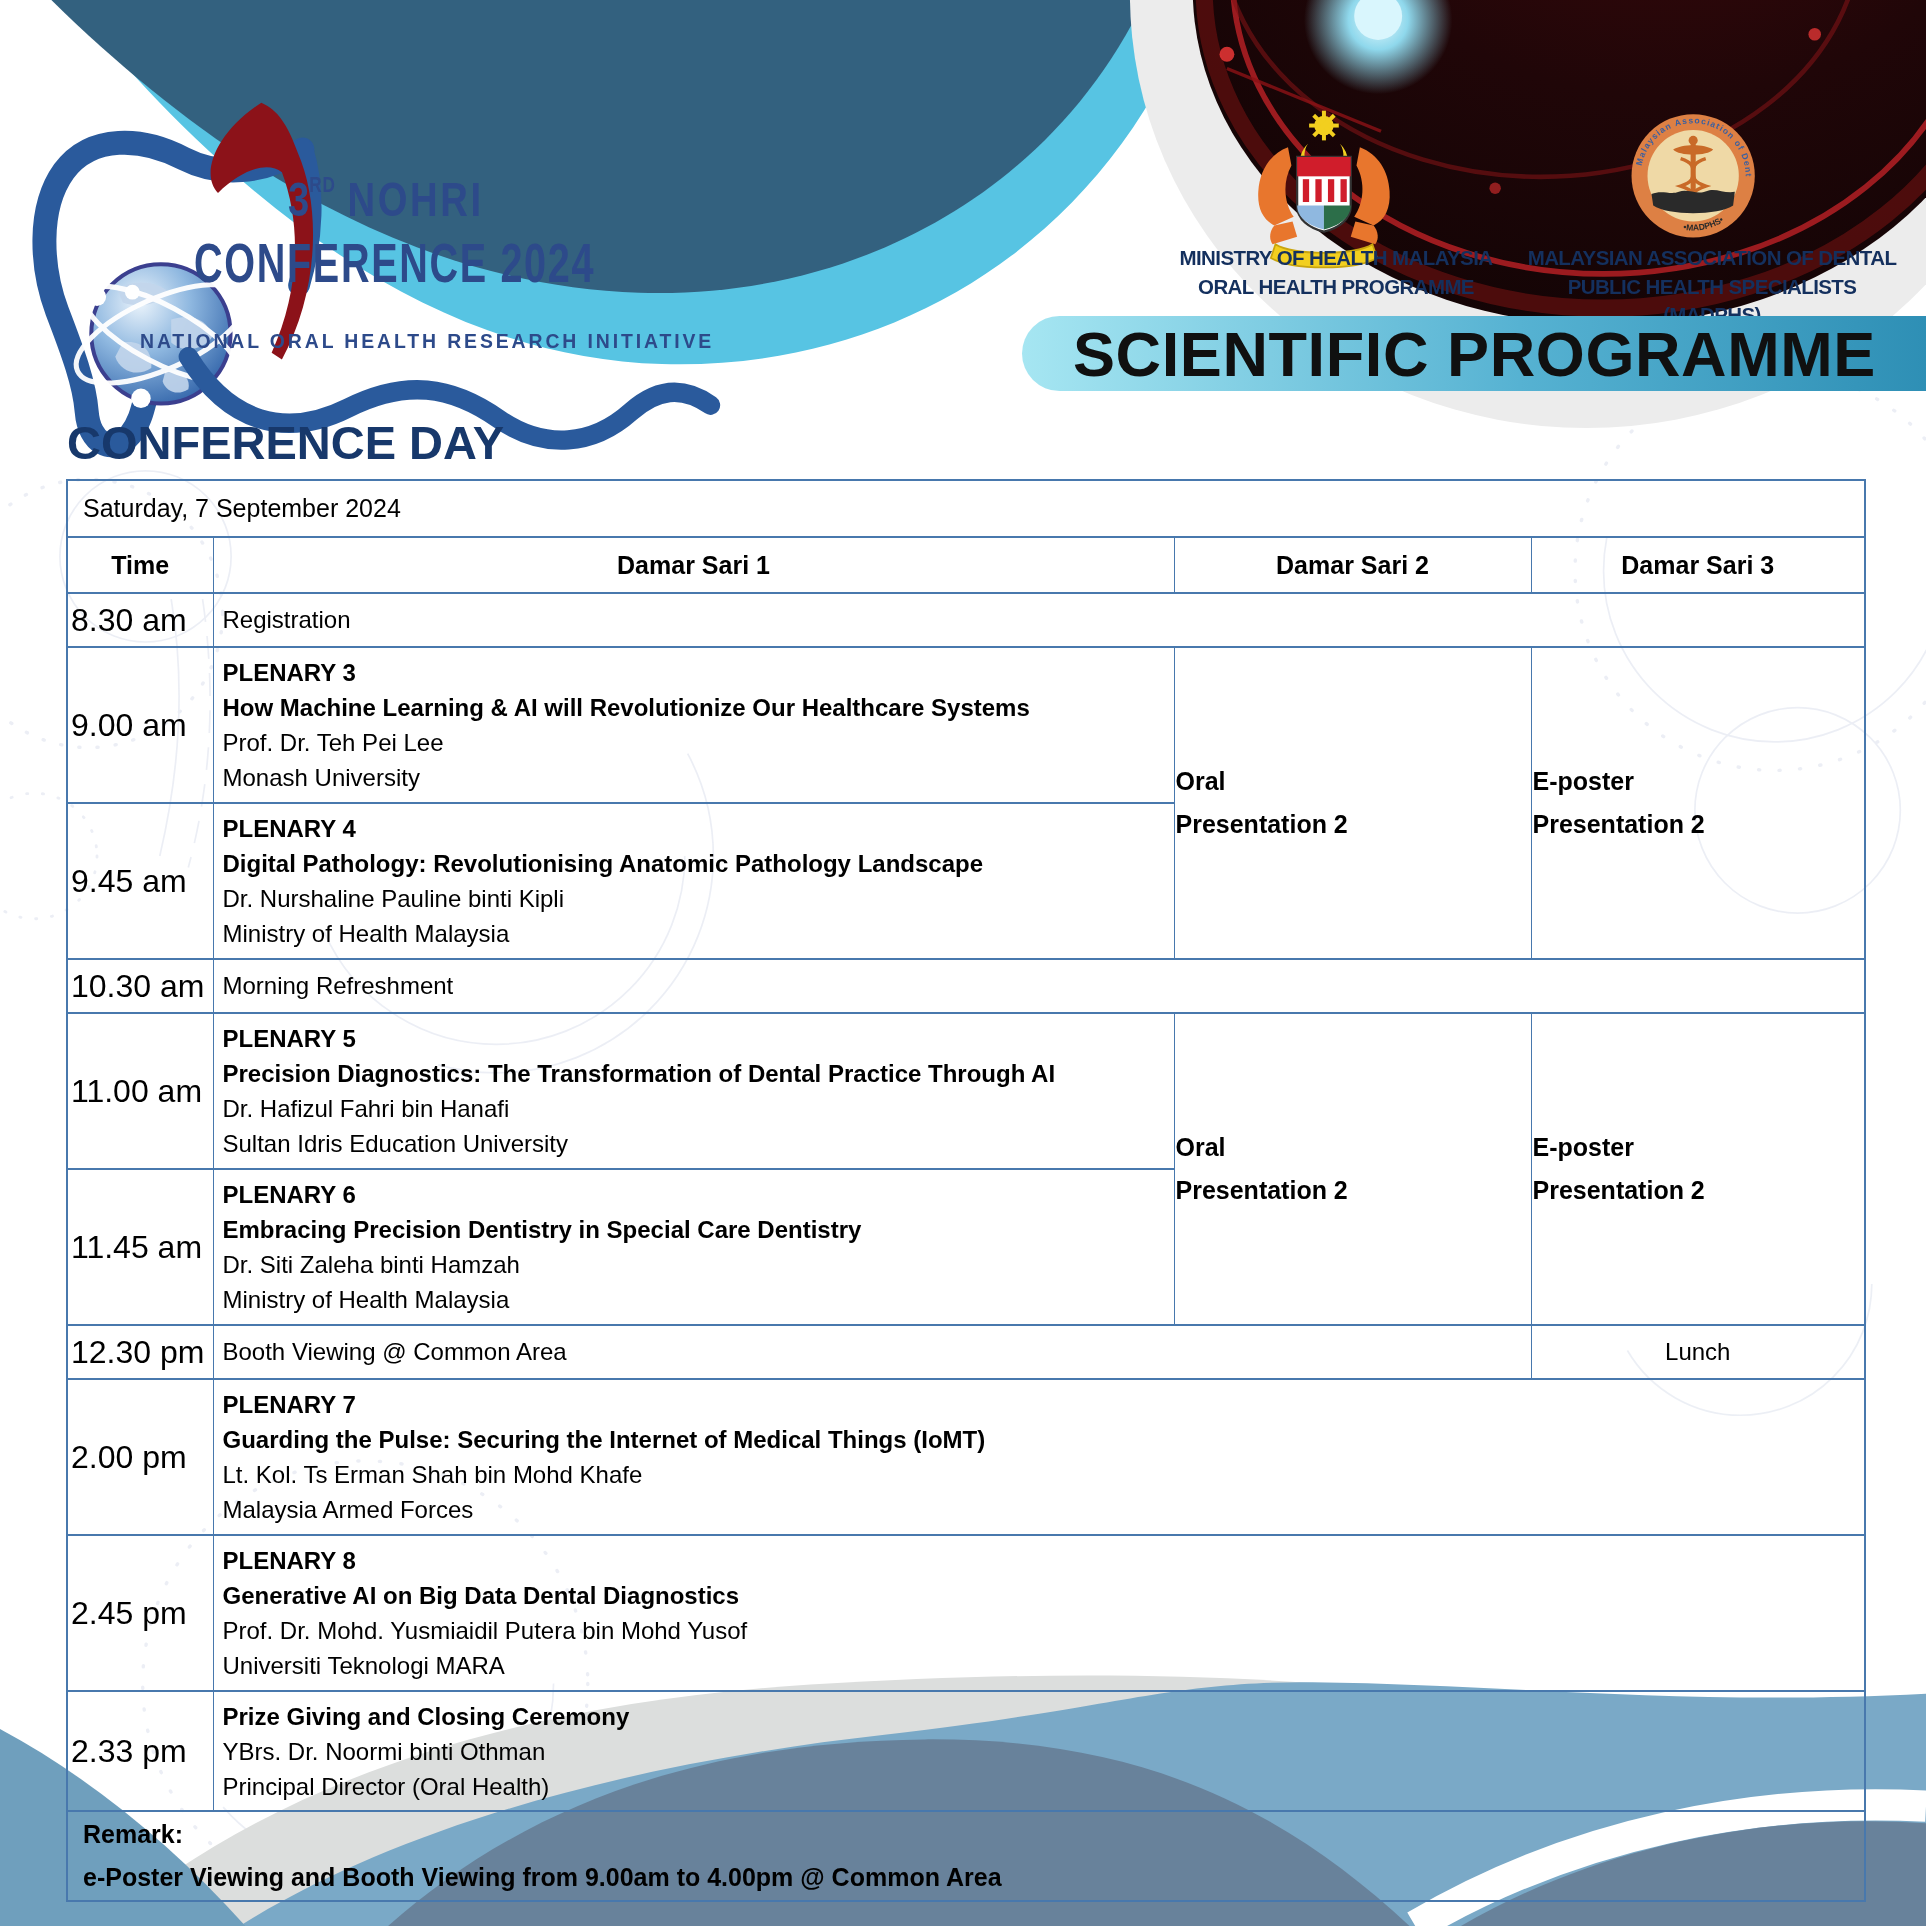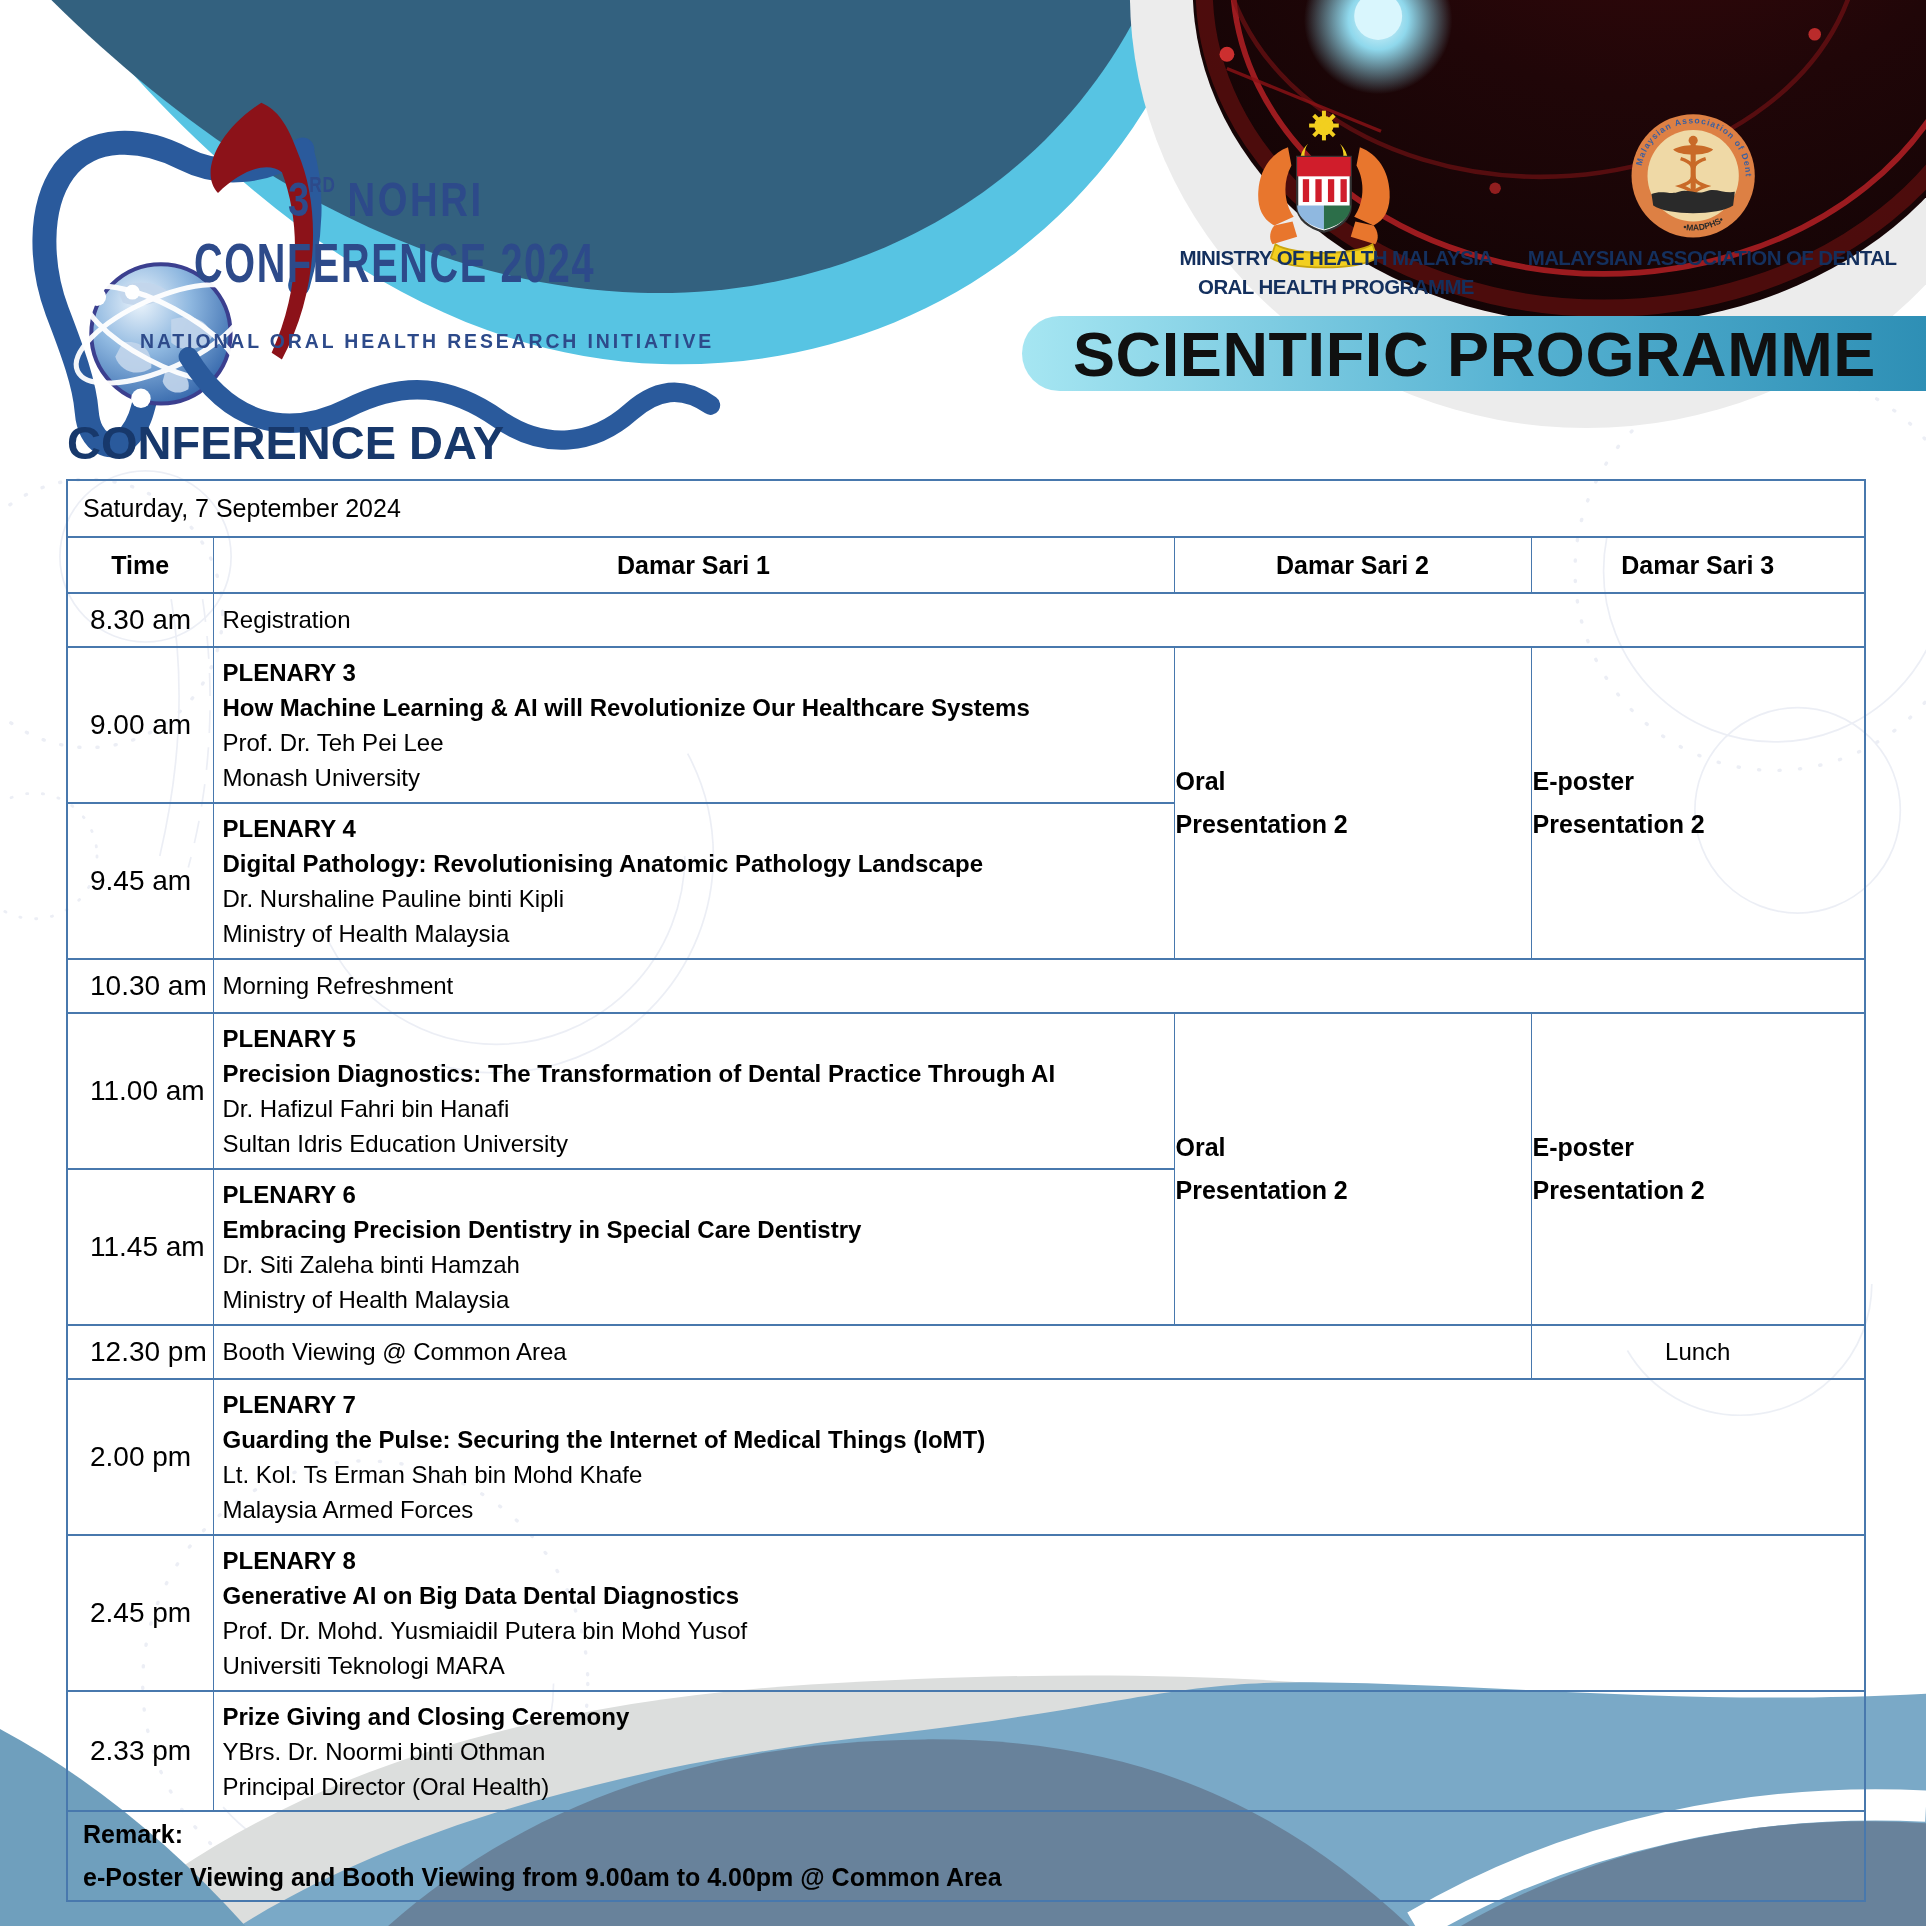--- a/index.html
+++ b/index.html
@@ -43,21 +43,21 @@
     border-collapse:collapse;table-layout:fixed;width:1798px;background:transparent}
   #programme td{border:1.7px solid #4878ad;border-top-width:2.9px;border-bottom-width:2.9px;
     vertical-align:middle;background:transparent;overflow:hidden}
   #programme{border:2.3px solid #4878ad}
 
   tr.rh-date{height:57px} tr.rh-head{height:56px} tr.rh-s{height:54px}
   tr.rh-p{height:156px} tr.rh-pg{height:120px} tr.rh-rem{height:86px}
 
   td.date-cell{font-weight:400;font-size:25px;padding-left:15px}
   td.head{font-weight:700;font-size:25px;text-align:center}
-  td.time{font-size:28px;padding-left:22px}
+  td.time{font-size:32px;padding-left:3px}
   td.event{font-size:24px;padding-left:9px}
   td.plenary{padding:4.6px 9px}
   td.plenary div{font-size:24px;line-height:35px}
   td.plenary .sess,td.plenary .ptitle{font-weight:700}
   td.side{font-weight:700;font-size:25px;text-align:left;white-space:pre-line;line-height:1.72}
   td.lunch{font-size:24px;text-align:center}
   td.remark-cell{padding-left:15px}
   td.remark-cell div{font-weight:700;font-size:25px;line-height:43px}
 </style>
 </head>
@@ -207,20 +207,21 @@
 </div>
 <div class="logo-line2">CONFERENCE 2024</div>
 <div class="logo-tagline">NATIONAL ORAL HEALTH RESEARCH INITIATIVE</div>
 
 <div class="org-caption" id="cap-moh">
   <div>MINISTRY OF HEALTH MALAYSIA</div>
   <div>ORAL HEALTH PROGRAMME</div>
 </div>
 <div class="org-caption" id="cap-madphs">
   <div>MALAYSIAN ASSOCIATION OF DENTAL</div>
+  <div>PUBLIC HEALTH SPECIALISTS (MADPHS)</div>
 </div>
 
 <div id="banner">
   <span>SCIENTIFIC PROGRAMME</span>
 </div>
 
 <div class="page-title">CONFERENCE DAY</div>
 
 <table id="programme">
   <colgroup>

